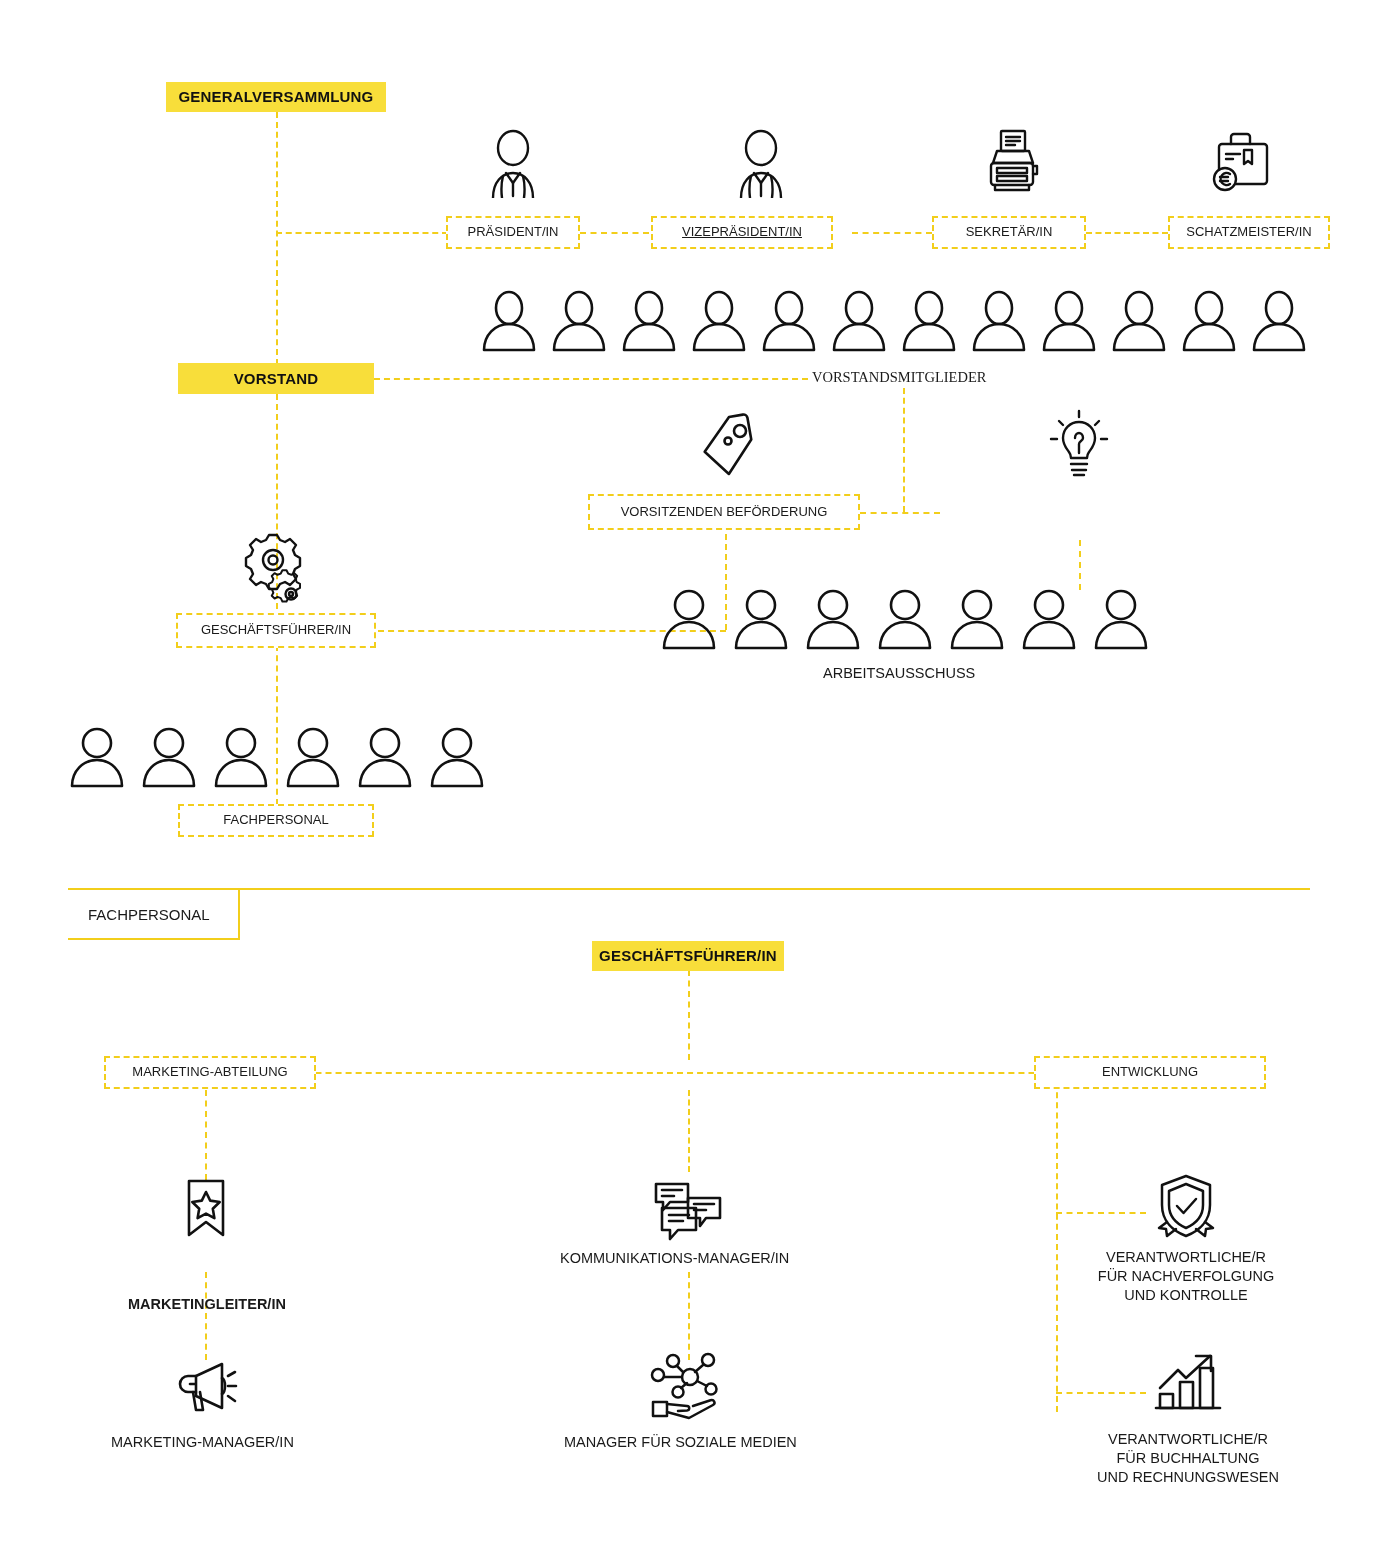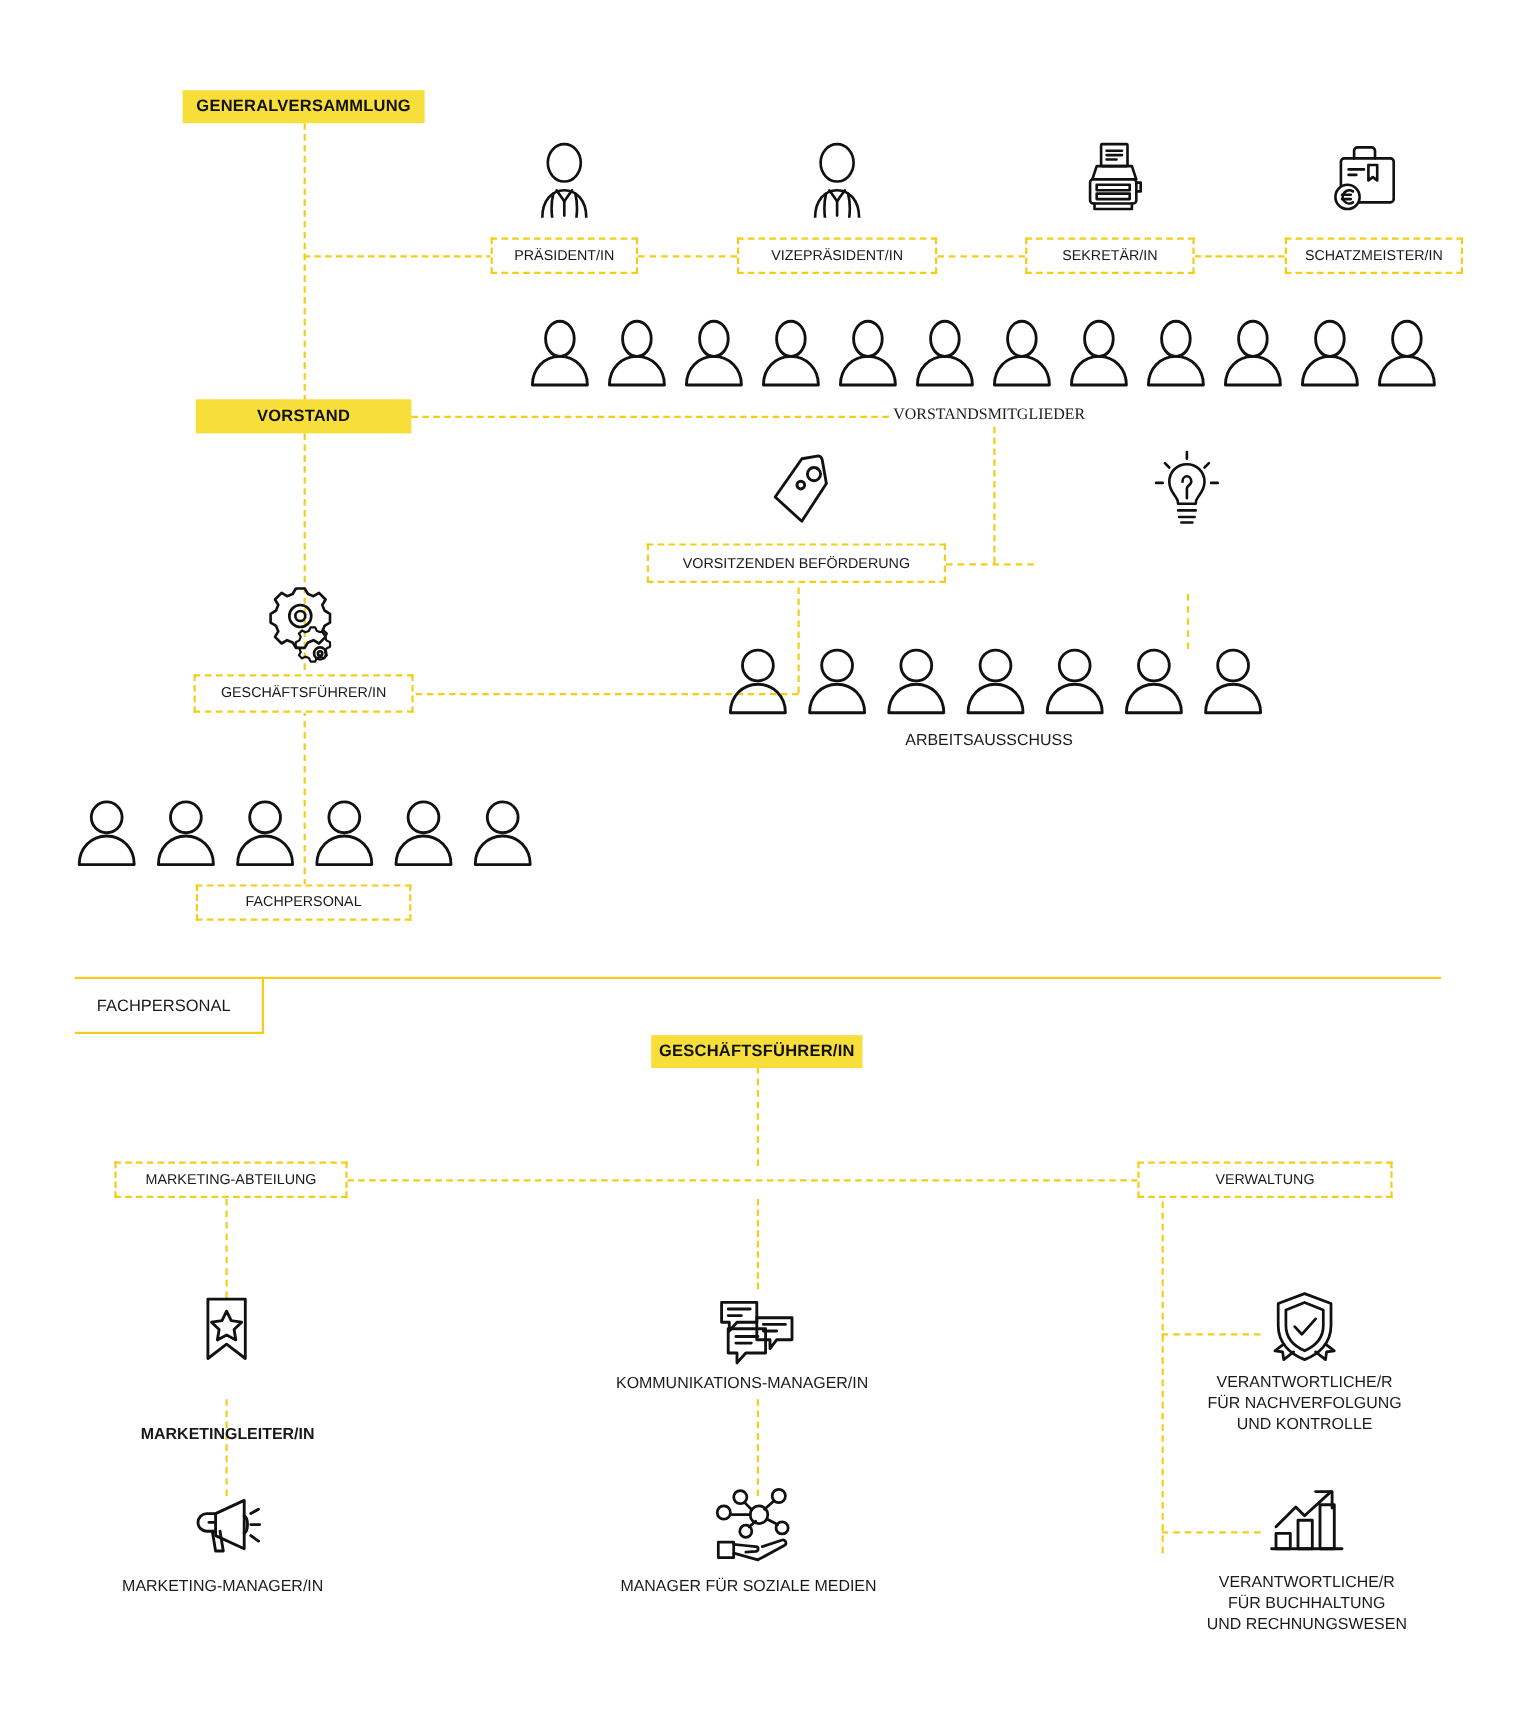--- a/index.html
+++ b/index.html
@@ -175,21 +175,21 @@
       <rect x="11" y="16" width="48" height="40" rx="3"></rect>
       <path d="M18 26h14M18 31h7"></path>
       <path d="M36 22h8v14l-4-3-4 3z"></path>
       <circle cx="17" cy="51" r="11" fill="#fff"></circle>
       <path d="M22 46a6 6 0 100 10"></path>
       <path d="M12 49h8M12 53h8"></path>
     </svg>
   </div>
 
   <div class="dashed-box" style="left:446px; top:216px; width:134px; height:33px;">PRÄSIDENT/IN</div>
-  <div class="dashed-box" style="left:670px; top:216px; width:182px; height:33px;">VIZEPRÄSIDENT/IN</div>
+  <div class="dashed-box" style="left:651px; top:216px; width:182px; height:33px;text-decoration:underline;">VIZEPRÄSIDENT/IN</div>
   <div class="dashed-box" style="left:932px; top:216px; width:154px; height:33px;">SEKRETÄR/IN</div>
   <div class="dashed-box" style="left:1168px; top:216px; width:162px; height:33px;">SCHATZMEISTER/IN</div>
 
   <div class="person-row" style="left:480px; top:290px; gap:12px;">
     <span class="person">
         <svg width="58" height="62" viewBox="0 0 58 62" fill="none" stroke="#111" stroke-width="2.6" stroke-linecap="round" stroke-linejoin="round">
           <ellipse cx="29" cy="18" rx="13" ry="16"></ellipse>
           <path d="M4 60c0-15 11-26 25-26s25 11 25 26z"></path>
         </svg>
       </span>
@@ -392,21 +392,21 @@
   <div class="vline" style="left:688px; top:1090px; height:82px;"></div>
   <div class="vline" style="left:688px; top:1272px; height:88px;"></div>
 
   <div class="vline" style="left:1056px; top:1072px; height:340px;"></div>
   <div class="hline" style="left:1056px; top:1212px; width:90px;"></div>
   <div class="hline" style="left:1056px; top:1392px; width:90px;"></div>
 
   <div class="yellow-box" style="left:592px; top:941px; width:192px; height:30px;">GESCHÄFTSFÜHRER/IN</div>
 
   <div class="dashed-box" style="left:104px; top:1056px; width:212px; height:33px;">MARKETING-ABTEILUNG</div>
-  <div class="dashed-box" style="left:1034px; top:1056px; width:232px; height:33px;">VERWALTUNG</div>
+  <div class="dashed-box" style="left:1034px; top:1056px; width:232px; height:33px;">ENTWICKLUNG</div>
 
   <div class="icon" style="left:185px; top:1178px; width:42px; height:62px;">
     <svg viewBox="0 0 42 62" fill="none" stroke="#111" stroke-width="2.6" stroke-linecap="round" stroke-linejoin="round">
       <path d="M4 3h34v54L21 44 4 57z"></path>
       <path d="M21 14l4.2 8.6 9.5 1.4-6.9 6.7 1.6 9.4L21 35.6l-8.4 4.5 1.6-9.4-6.9-6.7 9.5-1.4z"></path>
     </svg>
   </div>
   <div class="plain-label" style="left:128px; top:1295px;font-weight:bold;">MARKETINGLEITER/IN</div>
 
   <div class="icon" style="left:648px; top:1180px; width:78px; height:62px;">

